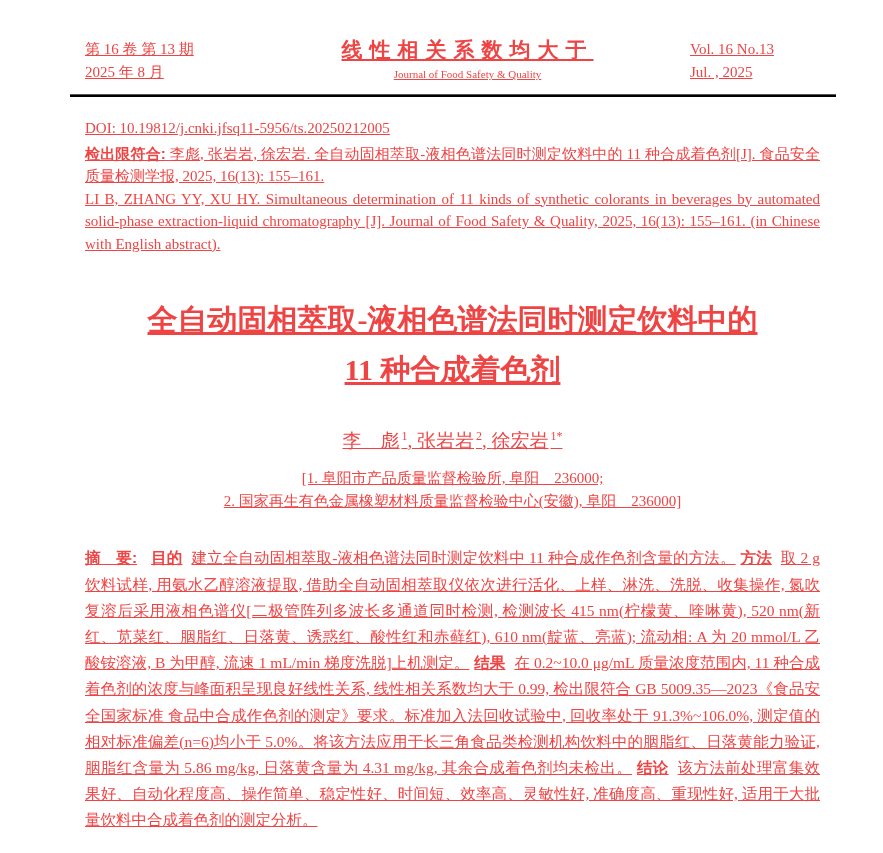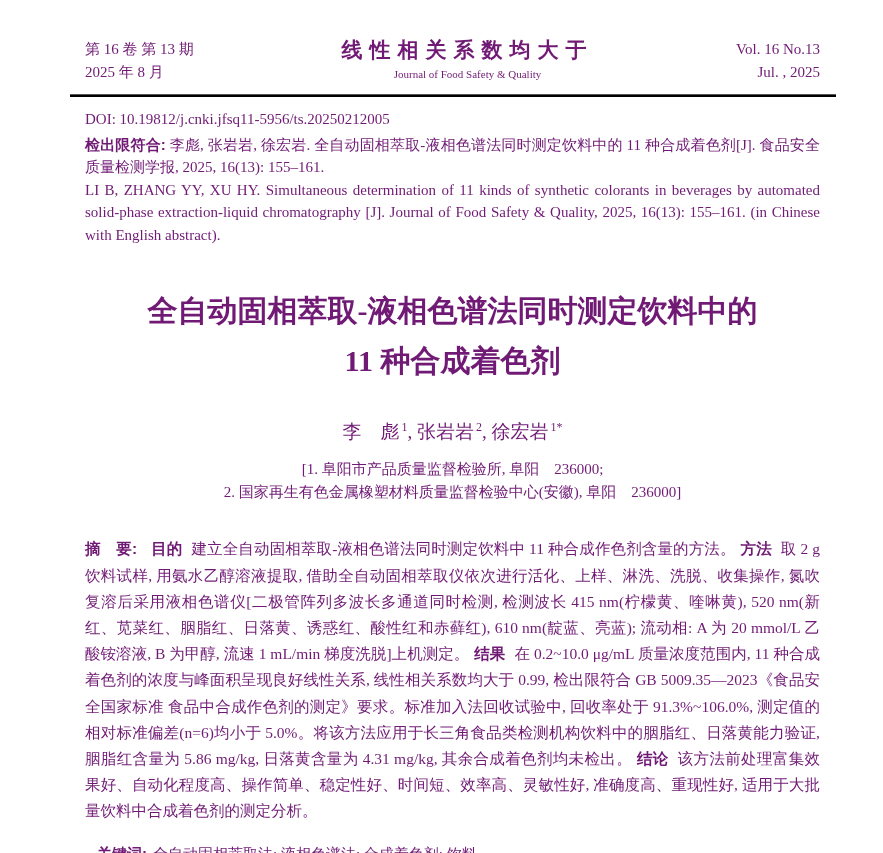--- a/index.html
+++ b/index.html
@@ -2,59 +2,60 @@
 <html><head>
 <meta charset="utf-8">
 <title>Journal Paper Page</title>
 <style>
   * { box-sizing: border-box; }
   html, body { margin: 0; padding: 0; background: #ffffff; }
   .page {
     width: 838px;
     height: 853px;
     background: #ffffff;
-    color: #701a75;
+    color: #ef4444;
     font-family: "Liberation Serif", "DejaVu Serif", serif;
     position: relative;
     overflow: hidden;
+    text-decoration: underline;
   }
   .content { padding: 0 18px 0 85px; }
 
   
   .jheader {
     padding-top: 38px;
     display: flex;
     align-items: flex-start;
   }
   .h-left, .h-right {
     font-size: 15px;
     line-height: 23px;
     width: 160px;
     flex: 0 0 auto;
   }
-  .h-right { text-align: right; width: 130px; }
+  .h-right { width: 130px; }
   .h-center { flex: 1 1 auto; text-align: center; }
   .journal-cn {
     font-size: 21px;
     font-weight: 700;
     letter-spacing: 7px;
     line-height: 25px;
     white-space: nowrap;
   }
   .journal-en { font-size: 11px; line-height: 22px; }
 
   .double-rule {
     margin: 9px 2px 0 70px;
     height: 3px;
     border-top: 1.5px solid #555555;
     border-bottom: 2.6px solid #000000;
   }
 
   
-  .citation { margin-top: 11px; font-size: 15px; line-height: 22.5px; }
+  .citation { margin-top: 20px; font-size: 15px; line-height: 22.5px; }
   .citation p { margin: 0; text-align: justify; }
   .doi-line { margin-bottom: 3px !important; }
 
   .blabel {
     font-weight: 700;
     font-family: "Liberation Sans", "DejaVu Sans", sans-serif;
   }
 
   
   .article-title {

